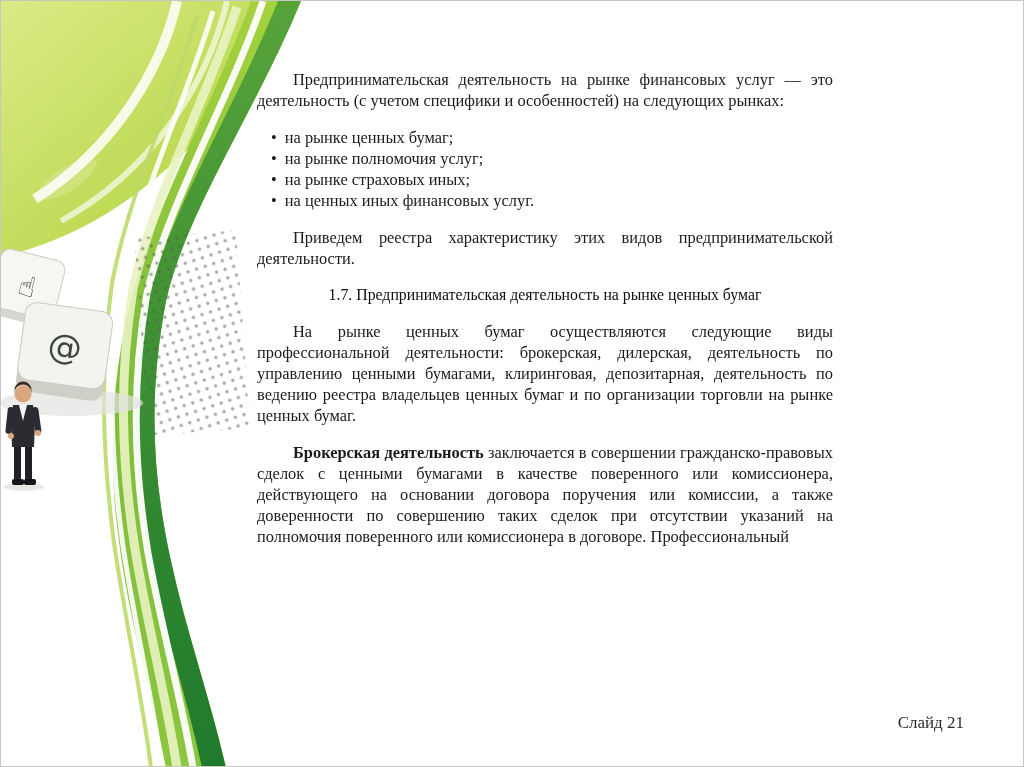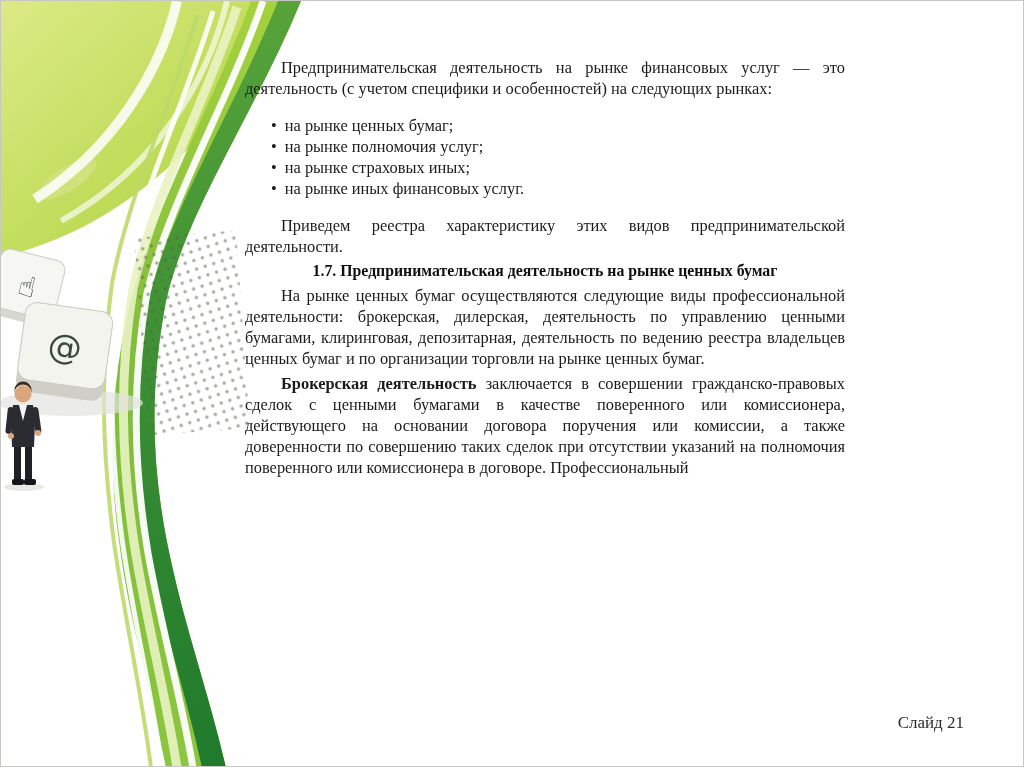--- a/index.html
+++ b/index.html
@@ -15,32 +15,32 @@
   .decor-svg { position:absolute; left:0; top:0; width:1024px; height:767px; }
   .content {
     position:absolute;
     left:240px; top:52px;
     width:608px;
     color:#1b1b1b;
     font-size:16.4px;
     line-height:21px;
     text-align:justify;
   }
-  .content p { margin:4px; text-indent:36px; }
+  .content p { margin:16px; text-indent:36px; }
   .bullet-list {
     list-style:none;
     margin:16px;
     padding:0 0 0 14px;
   }
   .bullet-list li { text-align:left; }
   .bullet-marker { display:inline-block; margin-right:8px; }
   .section-heading {
     margin:36px 0 48px 0;
     text-align:center;
-    font-weight:bold;
+    font-weight:normal;
     font-size:15.8px;
     text-indent:0 !important;
     line-height:20px;
     color:#101010;
   }
   .bold-lead { font-weight:bold; }
   .slide-number {
     position:absolute;
     right:59px; bottom:33px;
     font-size:17px;
@@ -133,21 +133,21 @@
       <li>
         <span class="bullet-marker">•</span><span>на рынке ценных бумаг;</span>
       </li>
       <li>
         <span class="bullet-marker">•</span><span>на рынке полномочия услуг;</span>
       </li>
       <li>
         <span class="bullet-marker">•</span><span>на рынке страховых иных;</span>
       </li>
       <li>
-        <span class="bullet-marker">•</span><span>на рынке иных финансовых услуг.</span>
+        <span class="bullet-marker">•</span><span>на ценных иных финансовых услуг.</span>
       </li>
     </ul>
 
     <p>Приведем реестра характеристику этих видов предпринимательской деятельности.</p>
 
     <p class="section-heading">1.7. Предпринимательская деятельность на рынке ценных бумаг</p>
 
     <p>На рынке ценных бумаг осуществляются следующие виды профессиональной деятельности: брокерская, дилерская, деятельность по управлению ценными бумагами, клиринговая, депозитарная, деятельность по ведению реестра владельцев ценных бумаг и по организации торговли на рынке ценных бумаг.</p>
 
     <p><span class="bold-lead">Брокерская деятельность</span><span> заключается в совершении гражданско-правовых сделок с ценными бумагами в качестве поверенного или комиссионера, действующего на основании договора поручения или комиссии, а также доверенности по совершению таких сделок при отсутствии указаний на полномочия поверенного или комиссионера в договоре. Профессиональный</span></p>

